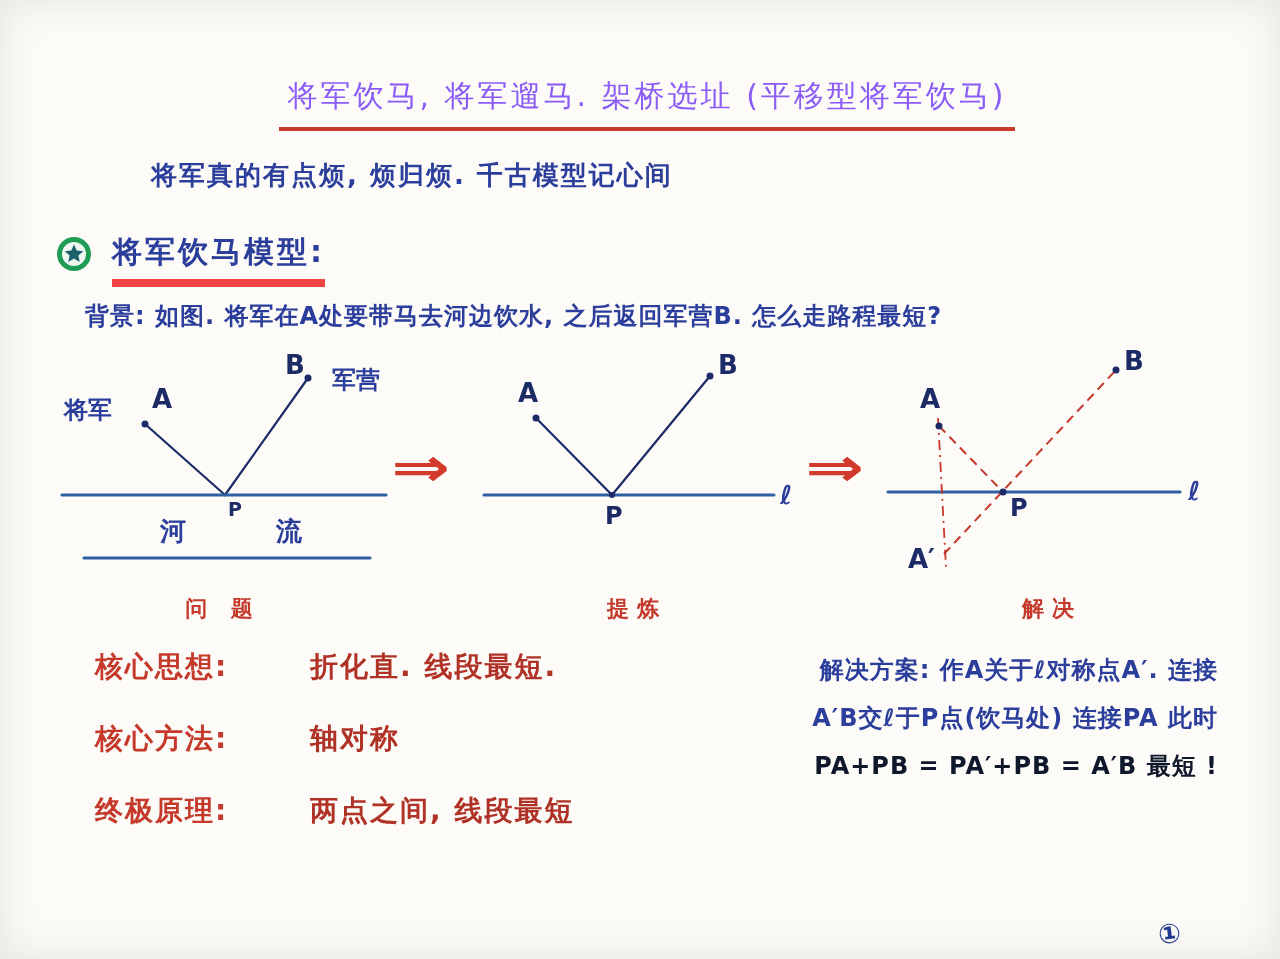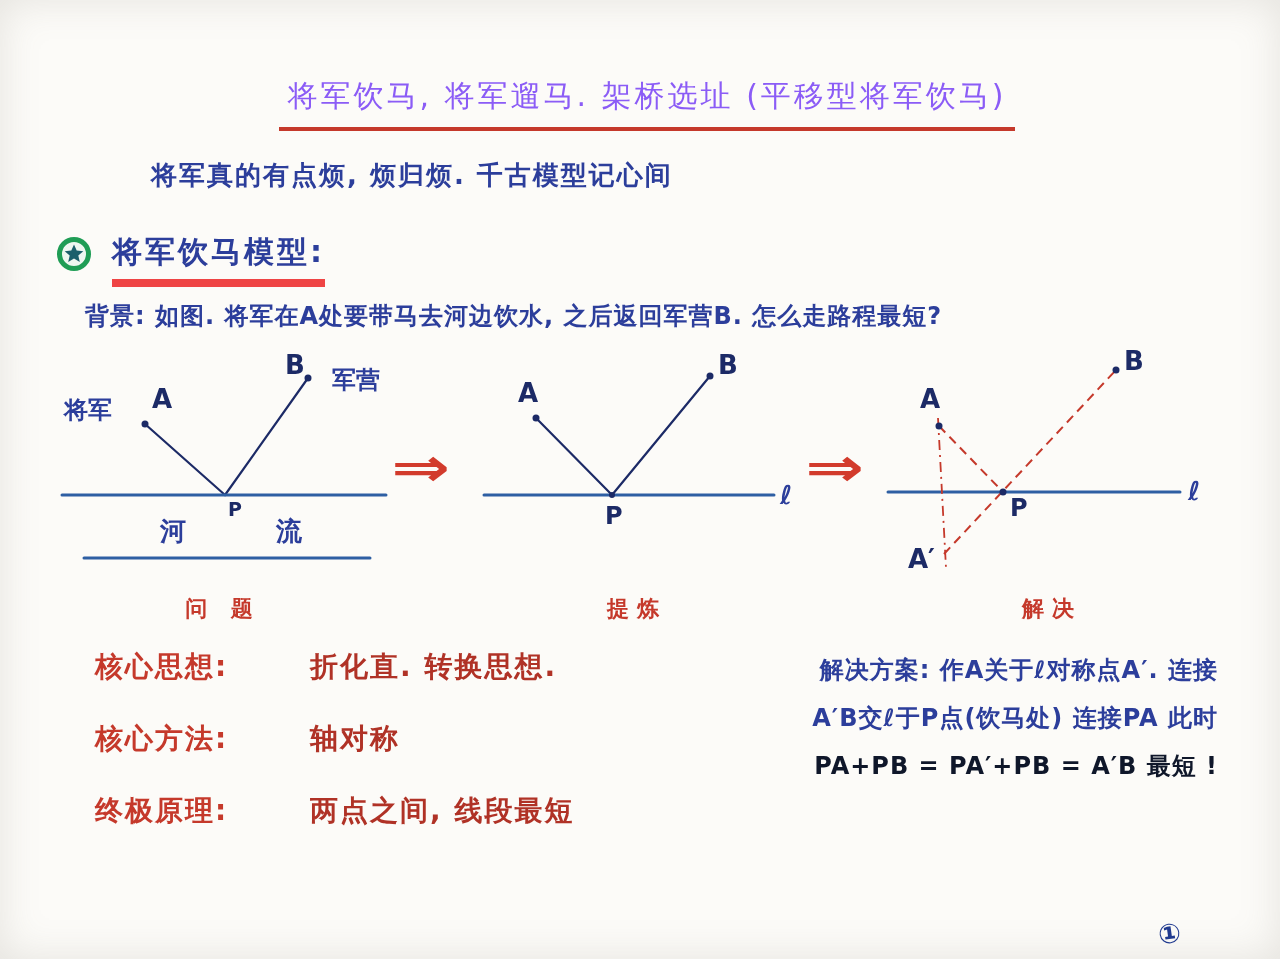--- a/index.html
+++ b/index.html
@@ -129,21 +129,21 @@
       <text x="138" y="172" class="lbl mid navy">P</text>
       <text x="36" y="224" class="lbl big navy">A′</text>
       <text x="316" y="156" class="lbl big blue">ℓ</text>
     </svg>
     <div class="caption">解决</div>
   </div>
 
   <div class="abs notes-left">
     <div class="row">
       <span class="lab">核心思想:</span>
-      <span class="val">折化直.   转换思想.</span>
+      <span class="val">折化直.   线段最短.</span>
     </div>
     <div class="row">
       <span class="lab">核心方法:</span>
       <span class="val">轴对称</span>
     </div>
     <div class="row">
       <span class="lab">终极原理:</span>
       <span class="val">两点之间, 线段最短</span>
     </div>
   </div>

